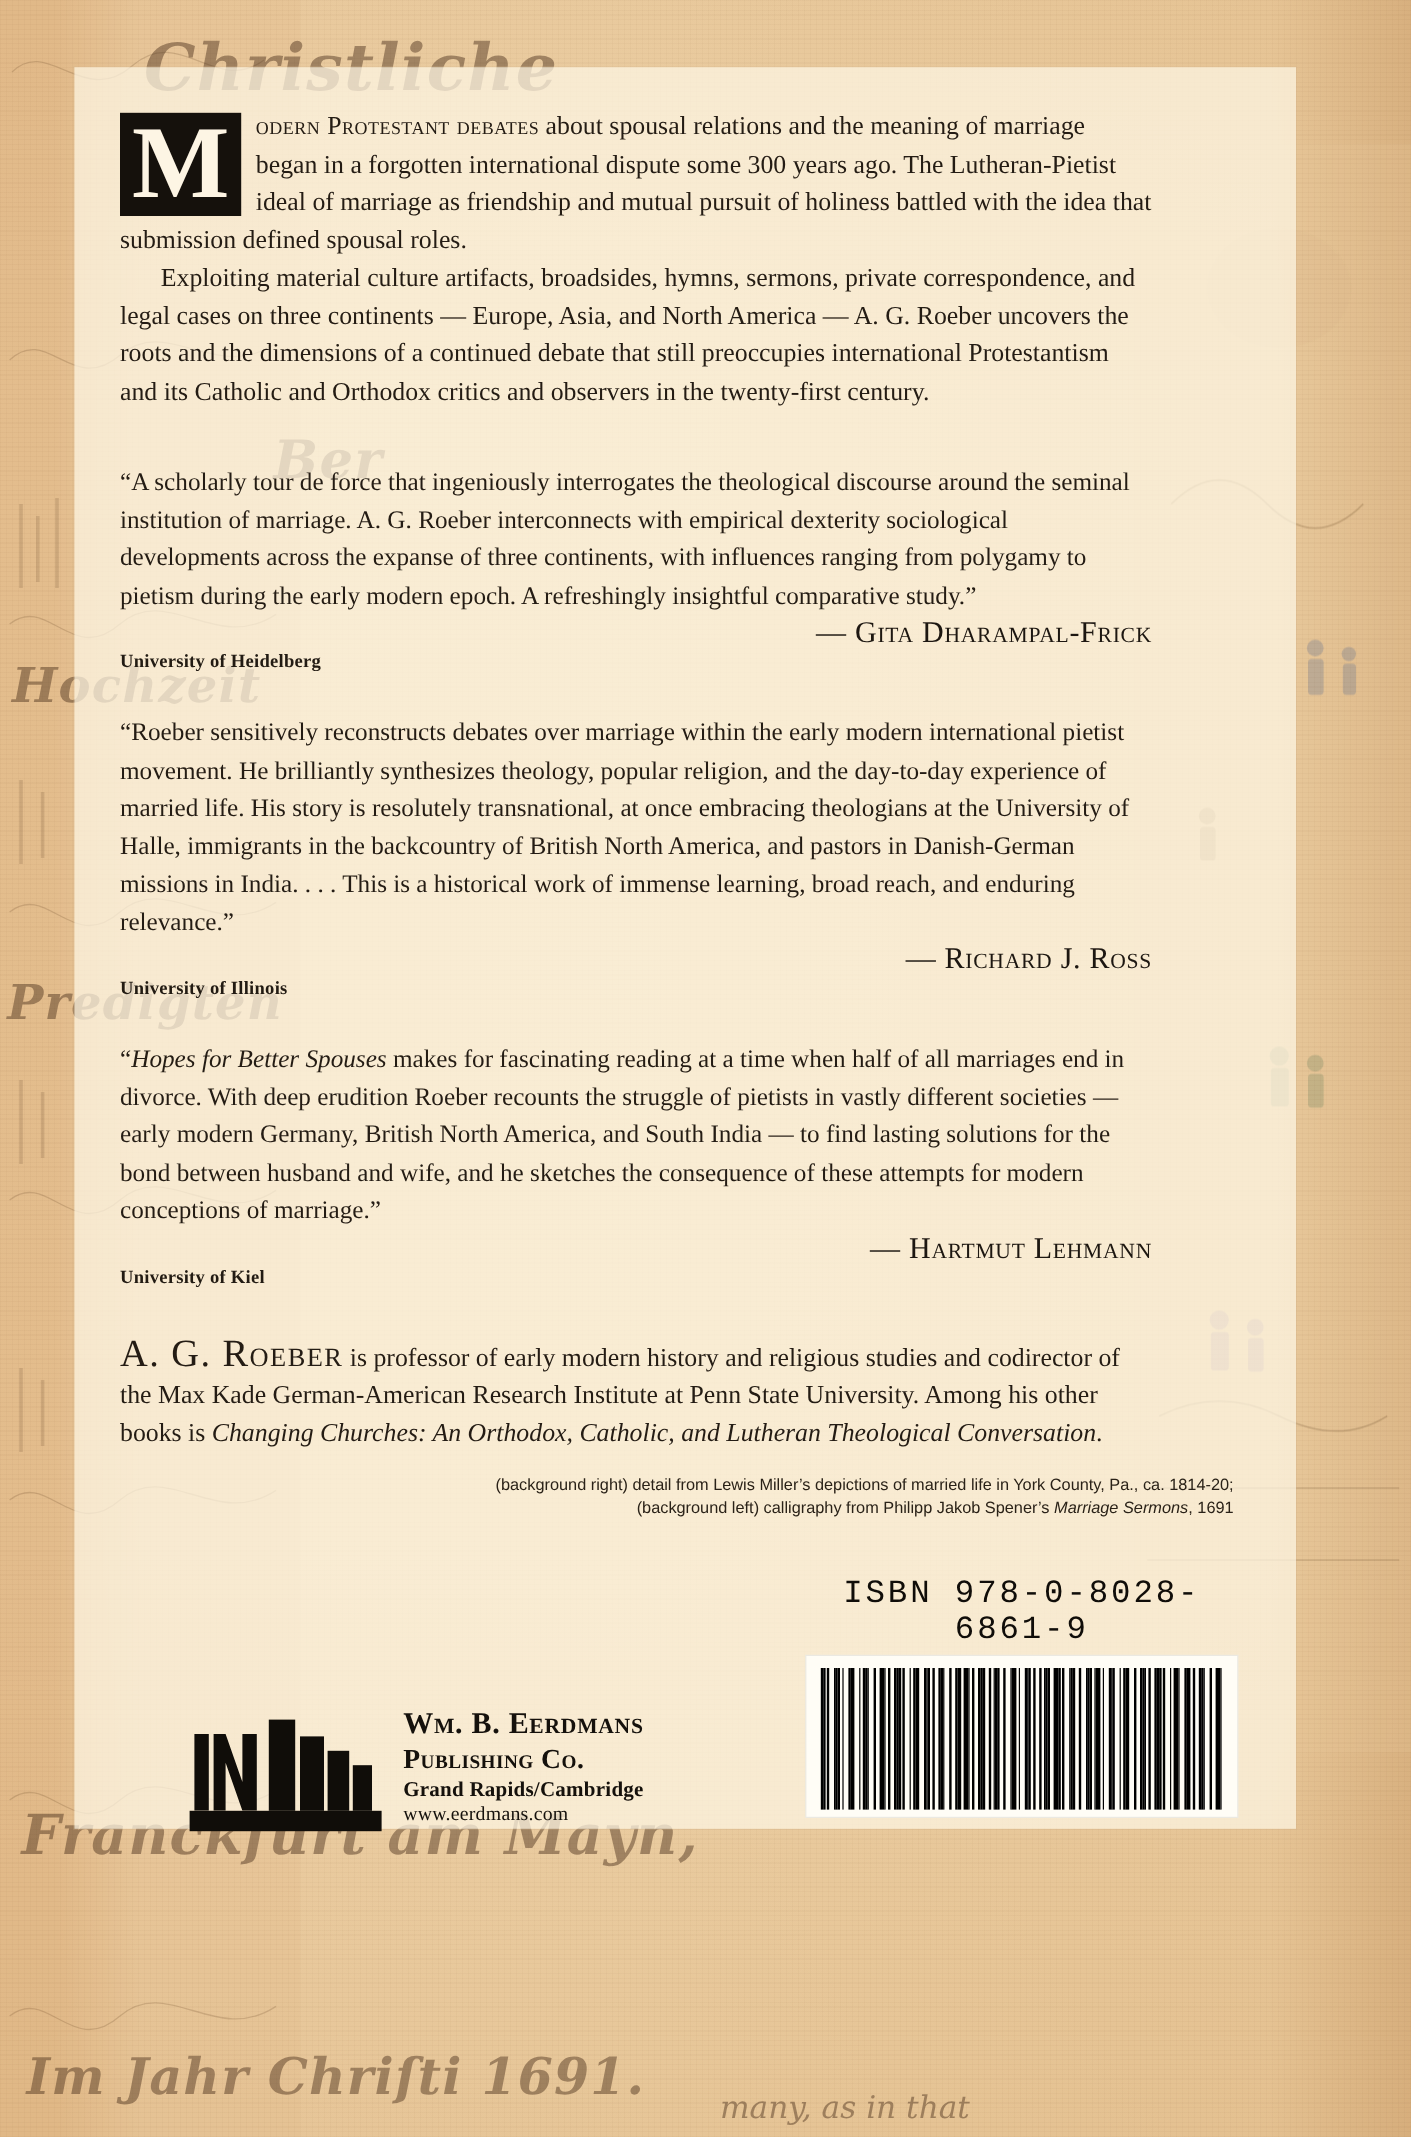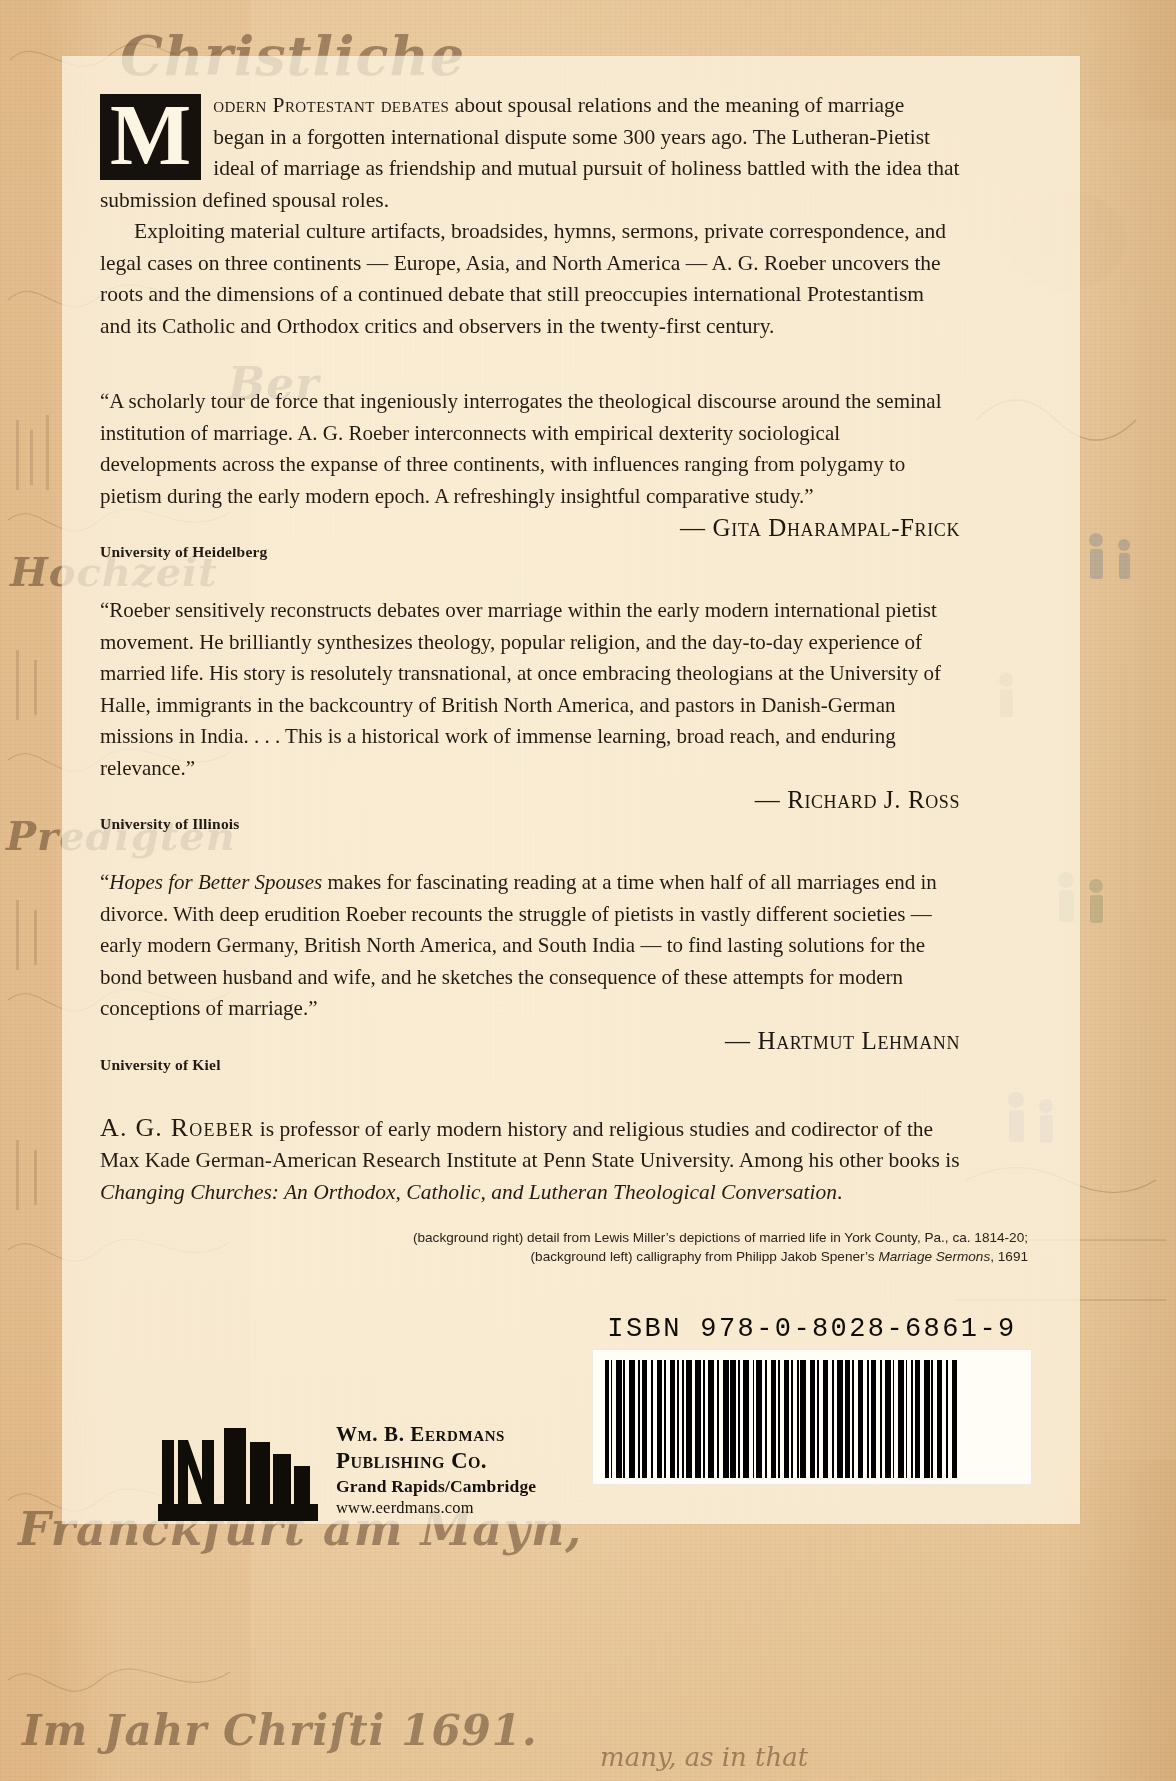--- a/index.html
+++ b/index.html
@@ -124,21 +124,21 @@
   .ital { font-style: italic; }
 
   .bio {
     margin-top: 38px;
     font-size: 21.5px;
     line-height: 31.5px;
     color: #241c14;
   }
   .bio .name {
     font-variant: small-caps;
-    font-size: 26px;
+    font-size: 32px;
     letter-spacing: 1.2px;
   }
 
   
   .credits {
     position: absolute;
     right: 52px;
     top: 1172px;
     width: 630px;
     text-align: right;
@@ -147,21 +147,21 @@
     color: #2a2218;
     font-family: "Liberation Sans", sans-serif;
   }
   .credits .ital { font-style: italic; }
 
   
   .isbn-wrap {
     position: absolute;
     right: 48px;
     top: 1258px;
-    width: 440px;
+    width: 361px;
   }
   .isbn-text {
     font-family: "Liberation Mono", monospace;
     font-size: 27px;
     letter-spacing: 2.4px;
     color: #100d09;
     text-align: center;
     margin-bottom: 5px;
   }
   .barcode-box {
@@ -213,21 +213,21 @@
     bottom: 17px;
     background: #100d09;
   }
   .pub-text {
     font-family: "Liberation Serif", serif;
     color: #15110c;
     line-height: 1.18;
     padding-bottom: 4px;
   }
   .pub-name {
-    font-size: 21px;
+    font-size: 25px;
     font-weight: 700;
     font-variant: small-caps;
     letter-spacing: 0.6px;
     margin-top: 48px;
   }
   .pub-sub {
     font-size: 23px;
     font-weight: 700;
     font-variant: small-caps;
     letter-spacing: 0.4px;

